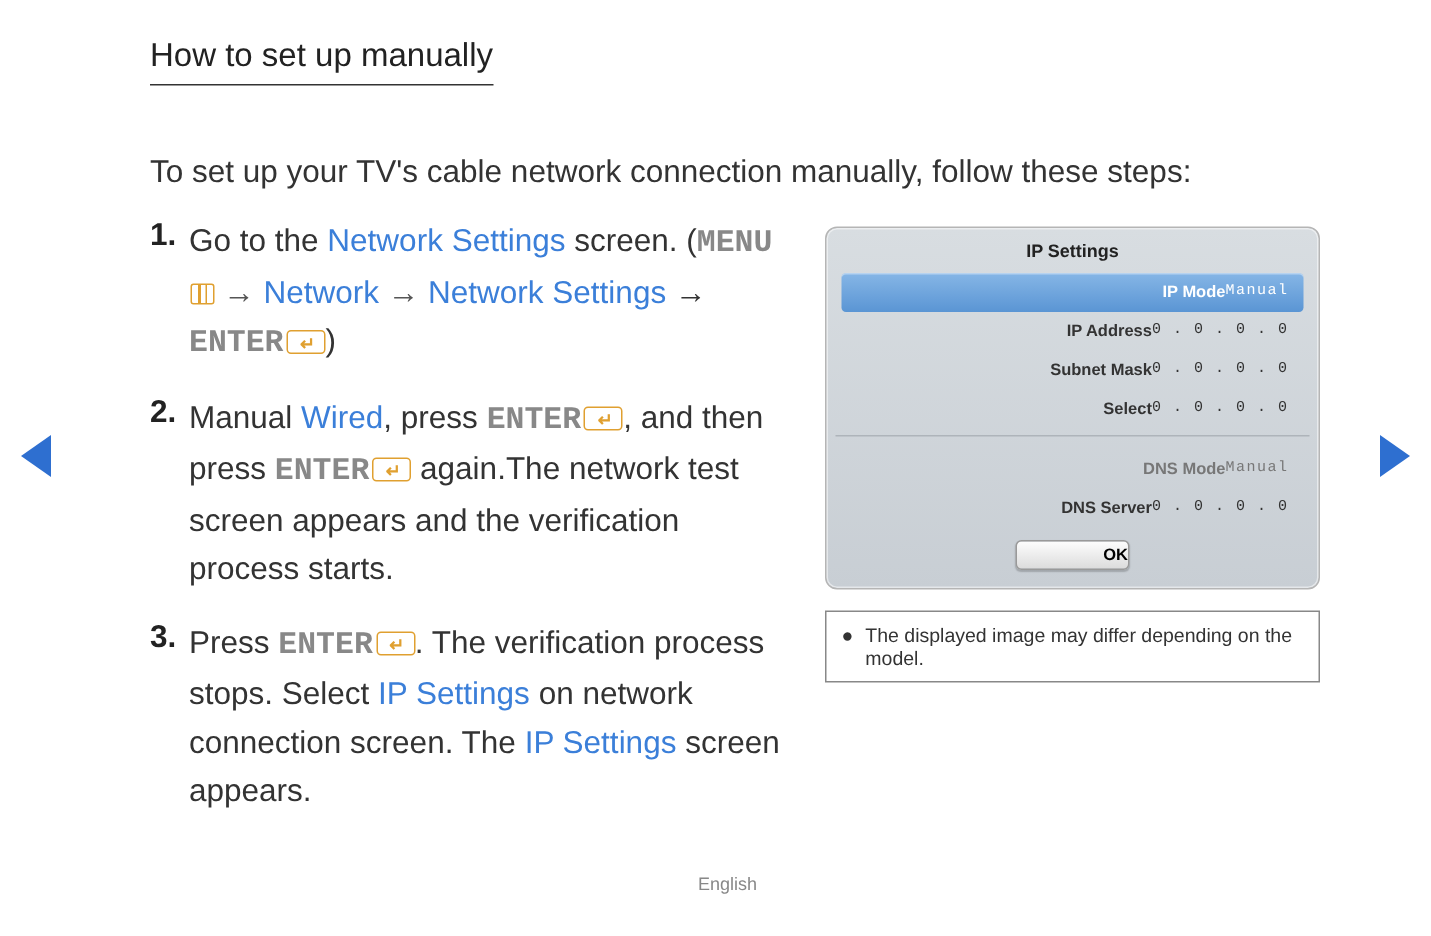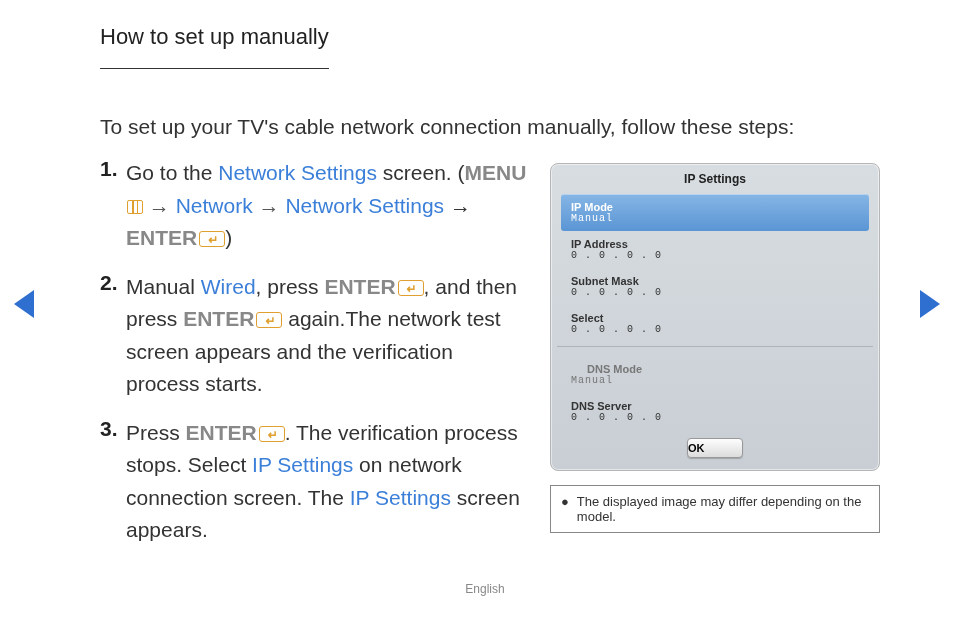--- a/index.html
+++ b/index.html
@@ -9,21 +9,21 @@
       font-family: Arial, Helvetica, sans-serif;
       background: #fff;
       position: relative;
       padding: 24px 60px 0 100px;
     }
     .heading {
       font-size: 22px;
       color: #222;
       border-bottom: 1px solid #333;
       display: inline-block;
-      padding-bottom: 18px;
+      padding-bottom: 6px;
       margin-bottom: 14px;
     }
     .intro {
       font-size: 21px;
       color: #333;
       margin-bottom: 18px;
       margin-top: 32px;
     }
     .content-row {
       display: flex;
@@ -42,21 +42,21 @@
       color: #222;
       width: 26px;
       flex-shrink: 0;
     }
     .step-text {
       font-size: 21px;
       color: #333;
       line-height: 1.55;
     }
     .link { color: #3b7fd9; }
-    .kw { color: #888; font-weight: bold; }
+    .kw { color: #888; font-weight: bold; font-family: Liberation Mono, monospace; }
     .arrow { color: #555; }
     .menu-icon {
       display: inline-block;
       width: 16px;
       height: 14px;
       border: 1.5px solid #e0a030;
       border-radius: 2px;
       position: relative;
       vertical-align: -1px;
       margin-left: 1px;
@@ -107,21 +107,20 @@
       font-weight: bold;
       color: #222;
       margin-bottom: 8px;
     }
     .panel-row {
       display: flex;
       justify-content: flex-end;
       font-size: 11px;
       padding: 7px 10px;
       color: #333;
-      flex-direction: column;
     }
     .panel-row.selected {
       background: linear-gradient(#86b6e6, #5a95d4);
       color: #fff;
       font-weight: bold;
       border-radius: 3px;
       box-shadow: inset 0 1px 0 rgba(255,255,255,0.4);
     }
     .panel-row.selected .row-val { color: #fff; font-weight: normal; }
     .panel-sep {
@@ -129,22 +128,22 @@
       border-top: 1px solid #aeb4ba;
       margin: 4px -4px 2px;
     }
     .row-label { font-weight: bold; }
     .row-val { color: #333; font-family: "Courier New", monospace; letter-spacing: 1px; font-size: 10px;}
     .panel-row.muted .row-label { color: #777; font-weight: bold; margin-left: 16px; }
     .panel-row.muted .row-val { color: #777; }
     .ok-btn {
       margin: 8px auto 0;
       display: block;
-      width: 56px;
-      text-align: left;
+      width: 76px;
+      text-align: right;
       font-size: 11px;
       font-weight: bold;
       background: linear-gradient(#fdfdfd, #dcdcdc);
       border: 1px solid #999;
       border-radius: 4px;
       padding: 3px 0;
       box-shadow: 0 1px 1px rgba(0,0,0,0.2);
     }
     .note-box {
       border: 1px solid #888;

